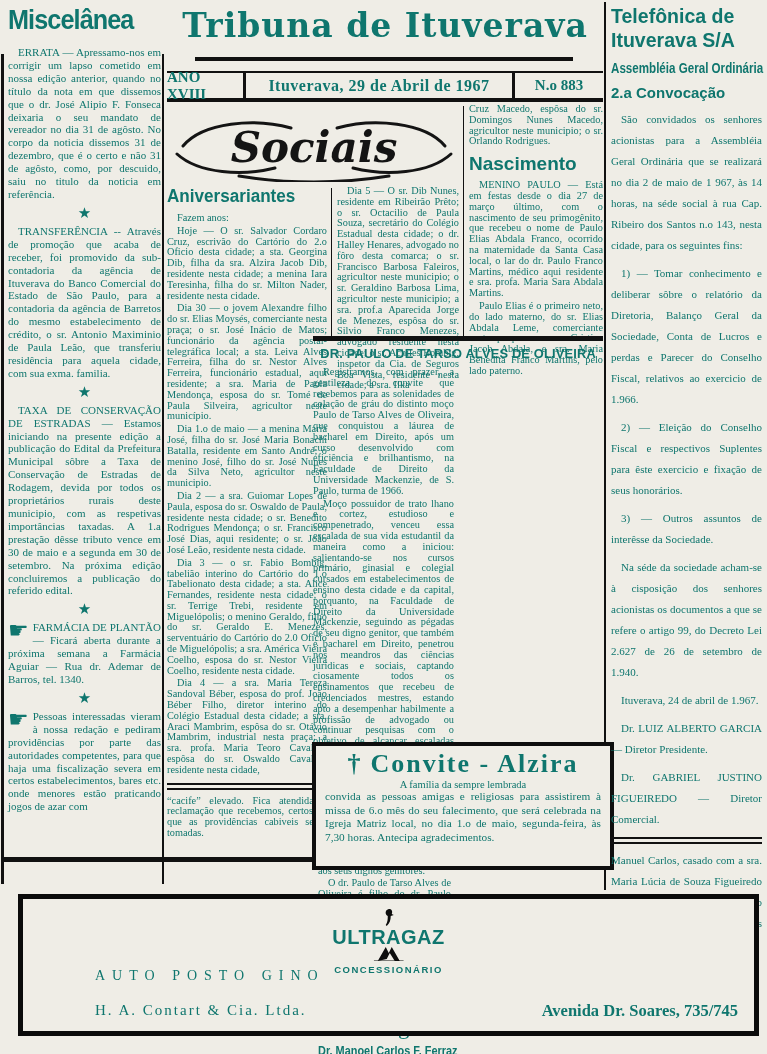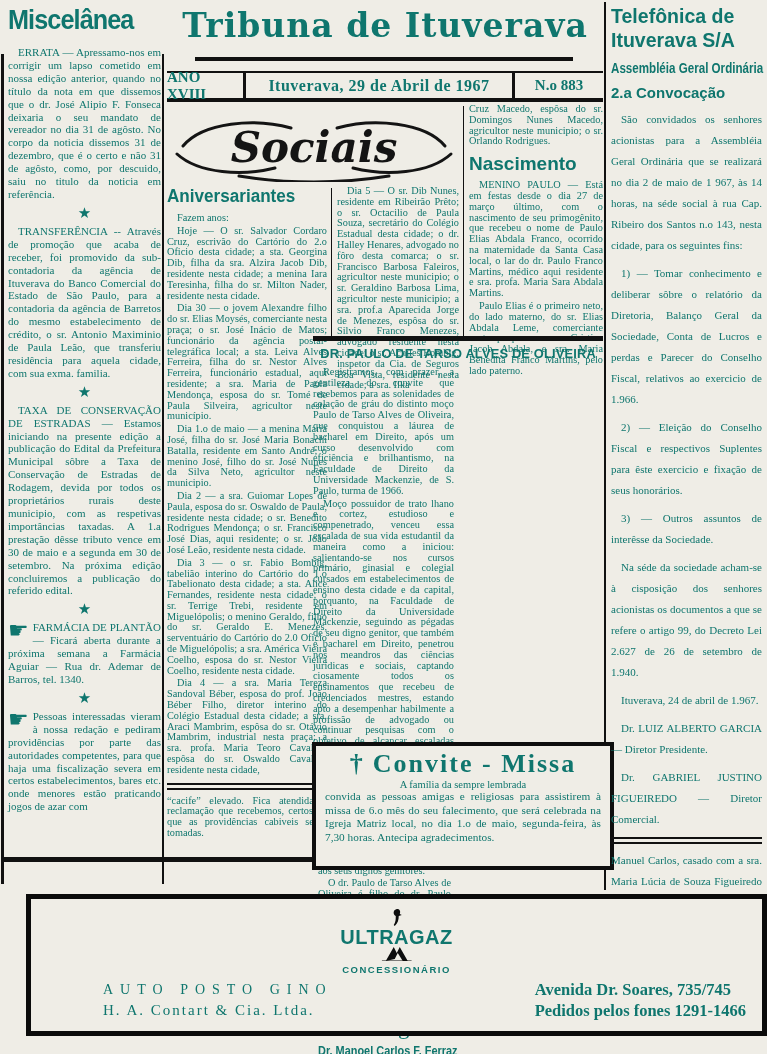--- a/index.html
+++ b/index.html
@@ -107,31 +107,31 @@
                font-size:21px; line-height:24px; white-space:nowrap;
                transform:scaleX(.93); transform-origin:left; }
   .tel-sub { font-family:"Liberation Sans", sans-serif; font-weight:900;
              font-size:14.5px; white-space:nowrap; transform:scaleX(.8);
              transform-origin:left; margin:8px 0 2px; }
   .tel-conv { font-family:"Liberation Sans", sans-serif; font-weight:bold;
               font-size:15px; margin:8px 0 8px; }
   .tel-p { font-size:11px; line-height:21px; margin-bottom:7px; }
 
   
-  #ad { position:absolute; left:26px; top:894px; width:741px; height:142px;
+  #ad { position:absolute; left:18px; top:894px; width:741px; height:142px;
         border:5px solid #0b0b0b; background:#efede6; }
   .logo-wrap { position:absolute; left:50%; top:10px; transform:translateX(-50%);
                text-align:center; }
   .brand { font-family:"Liberation Sans", sans-serif; font-weight:900;
            font-size:20px; letter-spacing:.5px; line-height:18px; }
   .conc { font-family:"Liberation Sans", sans-serif; font-weight:800;
           font-size:9.5px; letter-spacing:1.5px; margin-top:3px; }
   .store { position:absolute; left:72px; bottom:12px; }
   .store-name { font-size:14px; letter-spacing:7px; white-space:nowrap; }
-  .store-co { font-size:15px; letter-spacing:2px; margin-top:4px; white-space:nowrap; }
+  .store-co { font-size:15px; letter-spacing:2px; margin-top:18px; white-space:nowrap; }
   .contact { position:absolute; right:16px; bottom:10px; font-weight:bold; }
   .contact div { font-size:16.5px; line-height:21px; white-space:nowrap; }
 </style>
 </head>
 <body>
 
 <div id="page">
 
   <div class="rule" style="left:1px;top:54px;width:3px;height:830px;"></div>
   <div class="rule" style="left:162px;top:54px;width:2px;height:830px;"></div>
@@ -220,21 +220,21 @@
             <div class="necro-title">Necrologia</div>
             <div class="necro-sub">Dr. Manoel Carlos F. Ferraz</div>
             <p class="necro-body jtext indent">Aos 82 anos, casado com a sra. Luciana Amaral Mendonça Ferraz Deixa os filhos: Maria Lucia, casada com o sr. João Batista Parolari; Eduardo Carlos, casado com a sra. Daisy Barreto Figueiredo Ferraz;</p>
           </div>
         </div>
       </div>
     </div>
   </div>
 
   <div id="convite">
-    <div class="convite-title"><span class="cross">†</span><span>Convite - Missa</span></div>
+    <div class="convite-title"><span class="cross">†</span><span>Convite - Alzira</span></div>
     <div class="convite-intro">A família da sempre lembrada</div>
     <p class="convite-body">convida as pessoas amigas e religiosas para assistirem à missa de 6.o mês do seu falecimento, que será celebrada na Igreja Matriz local, no dia 1.o de maio, segunda-feira, às 7,30 horas. Antecipa agradecimentos.</p>
   </div>
 
   <div id="rightcol">
     <div class="tel-title">Telefônica de</div>
     <div class="tel-title">Ituverava S/A</div>
     <div class="tel-sub">Assembléia Geral Ordinária</div>
     <div class="tel-conv">2.a Convocação</div>
     <p class="tel-p jtext indent">São convidados os senhores acionistas para a Assembléia Geral Ordinária que se realizará no dia 2 de maio de 1 967, às 14 horas, na séde social à rua Cap. Ribeiro dos Santos n.o 143, nesta cidade, para os seguintes fins:</p>
@@ -260,17 +260,16 @@
         <path d="M0,13.5 L30,13.5 L30,14 L0,14 Z" fill="#0d0d0d"></path>
       </svg>
       <div class="conc">CONCESSIONÁRIO</div>
     </div>
     <div class="store">
       <div class="store-name">AUTO POSTO GINO</div>
       <div class="store-co">H. A. Contart &amp; Cia. Ltda.</div>
     </div>
     <div class="contact">
       <div>Avenida Dr. Soares, 735/745</div>
-      <div>Pedidos pelos fones 1291-1466</div>
     </div>
   </div>
 
 </div>
 
 </body></html>

